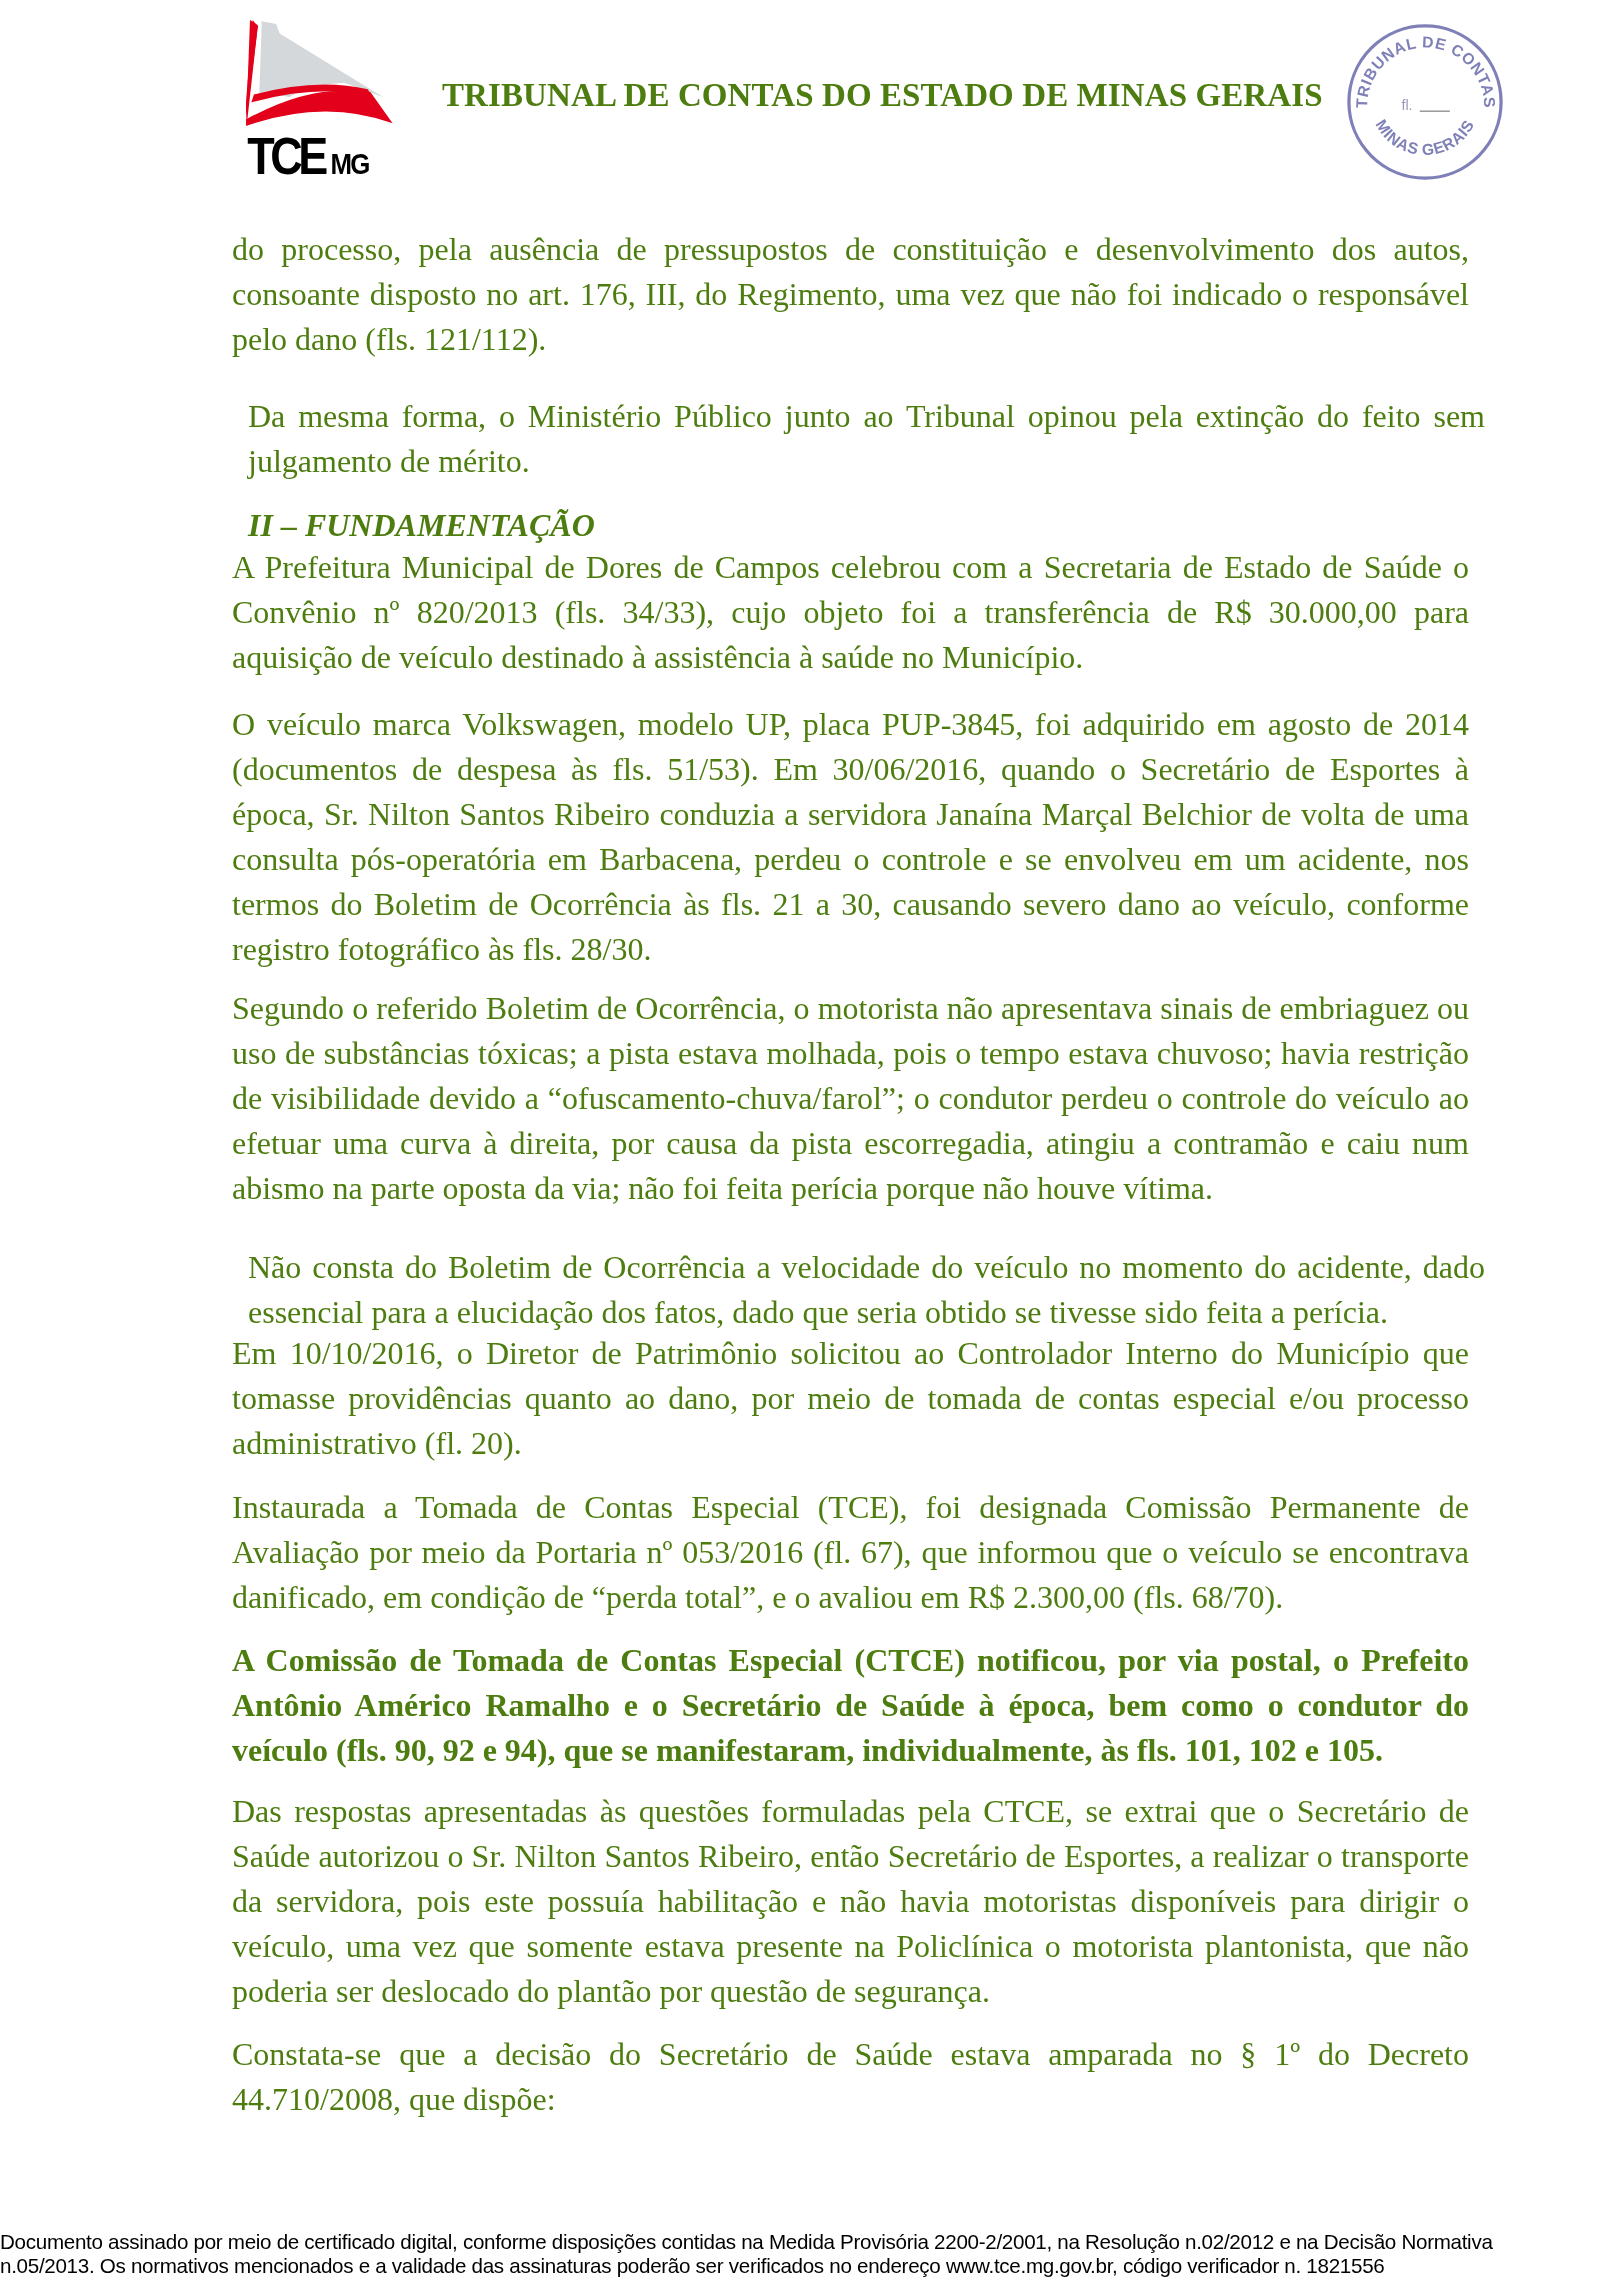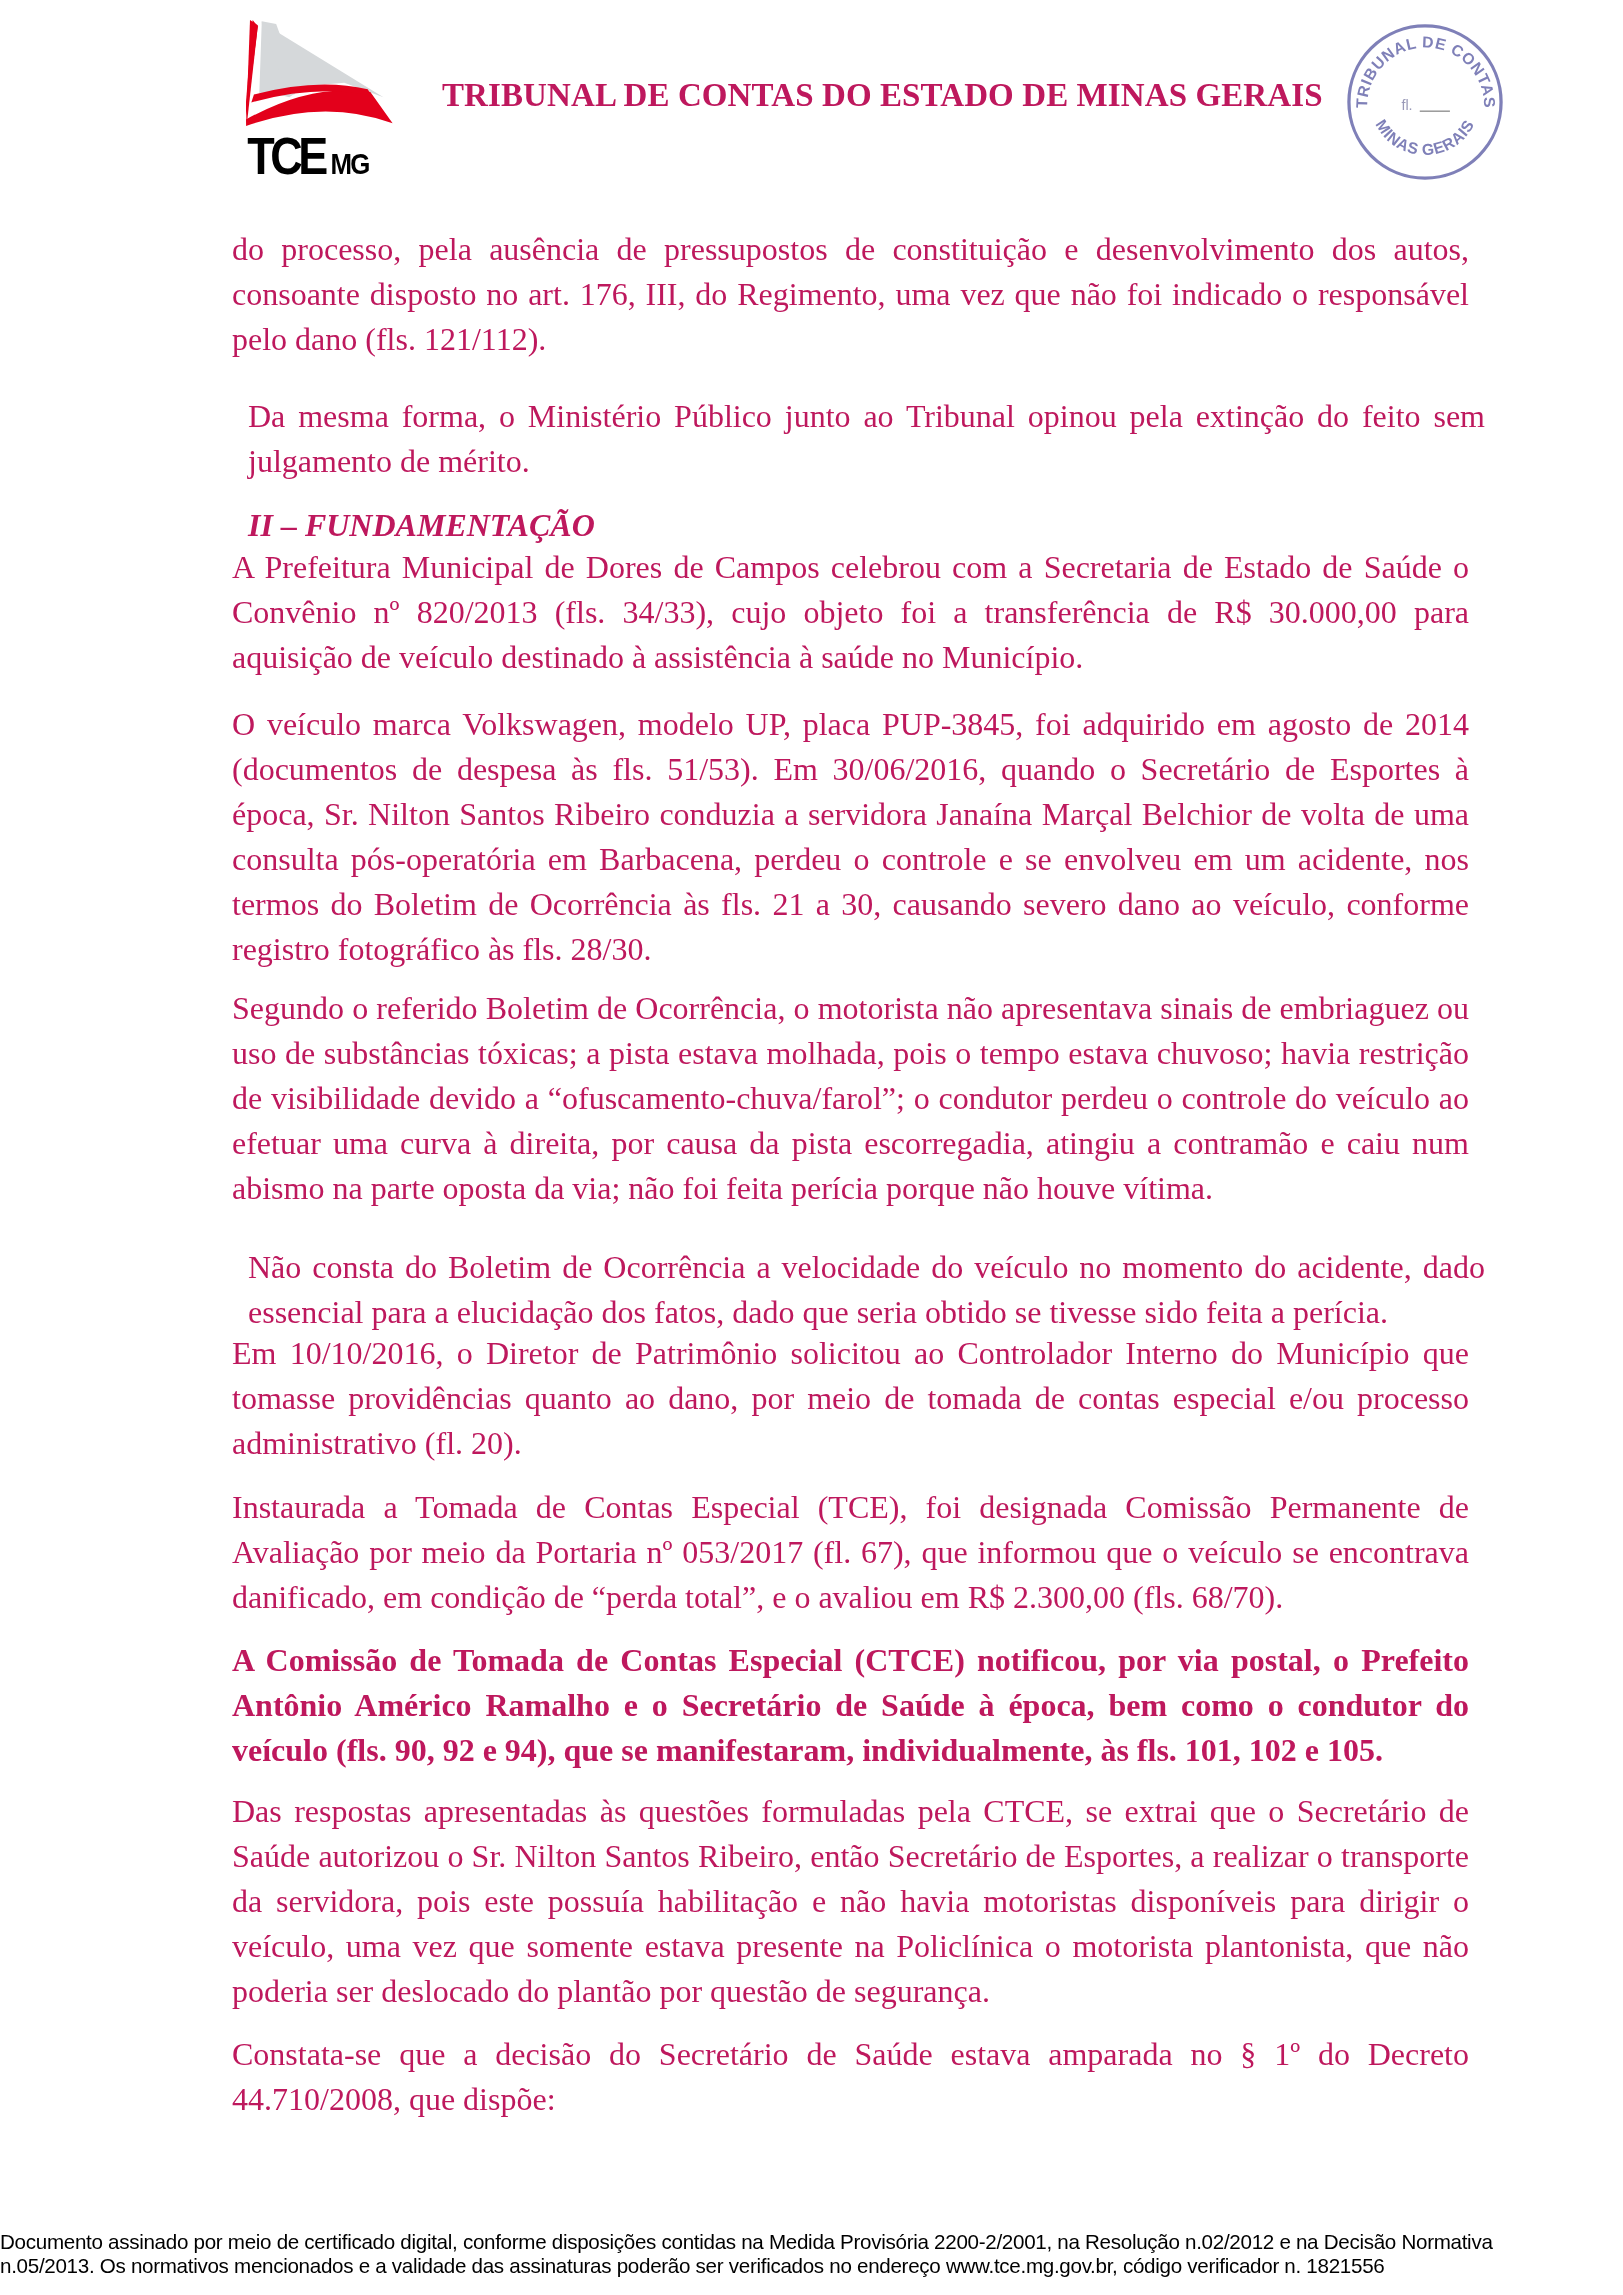--- a/index.html
+++ b/index.html
@@ -1,17 +1,17 @@
 <!DOCTYPE html>
 <html style="font-size:10.5px"><head>
 <meta charset="utf-8">
 <style>
   html, body { margin:0; padding:0; background:#ffffff; }
   body { width:1623px; height:2295px; position:relative; overflow:hidden; }
-  .serif { font-family: "Liberation Serif", "DejaVu Serif", serif; color:#be185d; }
+  .serif { font-family: "Liberation Serif", "DejaVu Serif", serif; color:#4d7c0f; }
   .sans { font-family: "Liberation Sans", "DejaVu Sans", sans-serif; color:#000; }
 
   
   #logo { position:absolute; left:246px; top:20px; width:148px; height:157px; }
   #header-title { position:absolute; left:442px; top:77px; font-size:33px; font-weight:bold; white-space:nowrap; letter-spacing:0.1px; }
   #stamp { position:absolute; left:1345px; top:21.6px; width:160px; height:160px; }
 
   
   .para { position:absolute; left:232px; width:1237px; font-size:32px; line-height:45px; text-align:justify; text-align-last:left; }
   .heading { position:absolute; left:232px; font-size:32px; line-height:45px; font-weight:bold; white-space:nowrap; }
@@ -65,21 +65,21 @@
 
 <main>
   <p class="para serif" style="top:227px;margin:0;">do processo, pela ausência de pressupostos de constituição e desenvolvimento dos autos, consoante disposto no art. 176, III, do Regimento, uma vez que não foi indicado o responsável pelo dano (fls. 121/112).</p>
   <p class="para serif" style="top:378px;margin:16px;">Da mesma forma, o Ministério Público junto ao Tribunal opinou pela extinção do feito sem julgamento de mérito.</p>
   <h2 class="heading serif" style="top:487px;margin:16px;font-style:italic;">II – FUNDAMENTAÇÃO</h2>
   <p class="para serif" style="top:545px;margin:0;">A Prefeitura Municipal de Dores de Campos celebrou com a Secretaria de Estado de Saúde o Convênio nº 820/2013 (fls. 34/33), cujo objeto foi a transferência de R$ 30.000,00 para aquisição de veículo destinado à assistência à saúde no Município.</p>
   <p class="para serif" style="top:702px;margin:0;">O veículo marca Volkswagen, modelo UP, placa PUP-3845, foi adquirido em agosto de 2014 (documentos de despesa às fls. 51/53). Em 30/06/2016, quando o Secretário de Esportes à época, Sr. Nilton Santos Ribeiro conduzia a servidora Janaína Marçal Belchior de volta de uma consulta pós-operatória em Barbacena, perdeu o controle e se envolveu em um acidente, nos termos do Boletim de Ocorrência às fls. 21 a 30, causando severo dano ao veículo, conforme registro fotográfico às fls. 28/30.</p>
   <p class="para serif" style="top:986px;margin:0;">Segundo o referido Boletim de Ocorrência, o motorista não apresentava sinais de embriaguez ou uso de substâncias tóxicas; a pista estava molhada, pois o tempo estava chuvoso; havia restrição de visibilidade devido a “ofuscamento-chuva/farol”; o condutor perdeu o controle do veículo ao efetuar uma curva à direita, por causa da pista escorregadia, atingiu a contramão e caiu num abismo na parte oposta da via; não foi feita perícia porque não houve vítima.</p>
   <p class="para serif" style="top:1229px;margin:16px;">Não consta do Boletim de Ocorrência a velocidade do veículo no momento do acidente, dado essencial para a elucidação dos fatos, dado que seria obtido se tivesse sido feita a perícia.</p>
   <p class="para serif" style="top:1331px;margin:0;">Em 10/10/2016, o Diretor de Patrimônio solicitou ao Controlador Interno do Município que tomasse providências quanto ao dano, por meio de tomada de contas especial e/ou processo administrativo (fl. 20).</p>
-  <p class="para serif" style="top:1485px;margin:0;">Instaurada a Tomada de Contas Especial (TCE), foi designada Comissão Permanente de Avaliação por meio da Portaria nº 053/2017 (fl. 67), que informou que o veículo se encontrava danificado, em condição de “perda total”, e o avaliou em R$ 2.300,00 (fls. 68/70).</p>
+  <p class="para serif" style="top:1485px;margin:0;">Instaurada a Tomada de Contas Especial (TCE), foi designada Comissão Permanente de Avaliação por meio da Portaria nº 053/2016 (fl. 67), que informou que o veículo se encontrava danificado, em condição de “perda total”, e o avaliou em R$ 2.300,00 (fls. 68/70).</p>
   <p class="para serif" style="top:1638px;margin:0;font-weight:bold;">A Comissão de Tomada de Contas Especial (CTCE) notificou, por via postal, o Prefeito Antônio Américo Ramalho e o Secretário de Saúde à época, bem como o condutor do veículo (fls. 90, 92 e 94), que se manifestaram, individualmente, às fls. 101, 102 e 105.</p>
   <p class="para serif" style="top:1789px;margin:0;">Das respostas apresentadas às questões formuladas pela CTCE, se extrai que o Secretário de Saúde autorizou o Sr. Nilton Santos Ribeiro, então Secretário de Esportes, a realizar o transporte da servidora, pois este possuía habilitação e não havia motoristas disponíveis para dirigir o veículo, uma vez que somente estava presente na Policlínica o motorista plantonista, que não poderia ser deslocado do plantão por questão de segurança.</p>
   <p class="para serif" style="top:2032px;margin:0;">Constata-se que a decisão do Secretário de Saúde estava amparada no § 1º do Decreto 44.710/2008, que dispõe:</p>
 </main>
 
 <footer id="footer" class="sans">
   <span class="fline">Documento assinado por meio de certificado digital, conforme disposições contidas na Medida Provisória 2200-2/2001, na Resolução n.02/2012 e na Decisão Normativa</span>
   <span class="fline">n.05/2013. Os normativos mencionados e a validade das assinaturas poderão ser verificados no endereço www.tce.mg.gov.br, código verificador n. 1821556</span>
 </footer>
 

